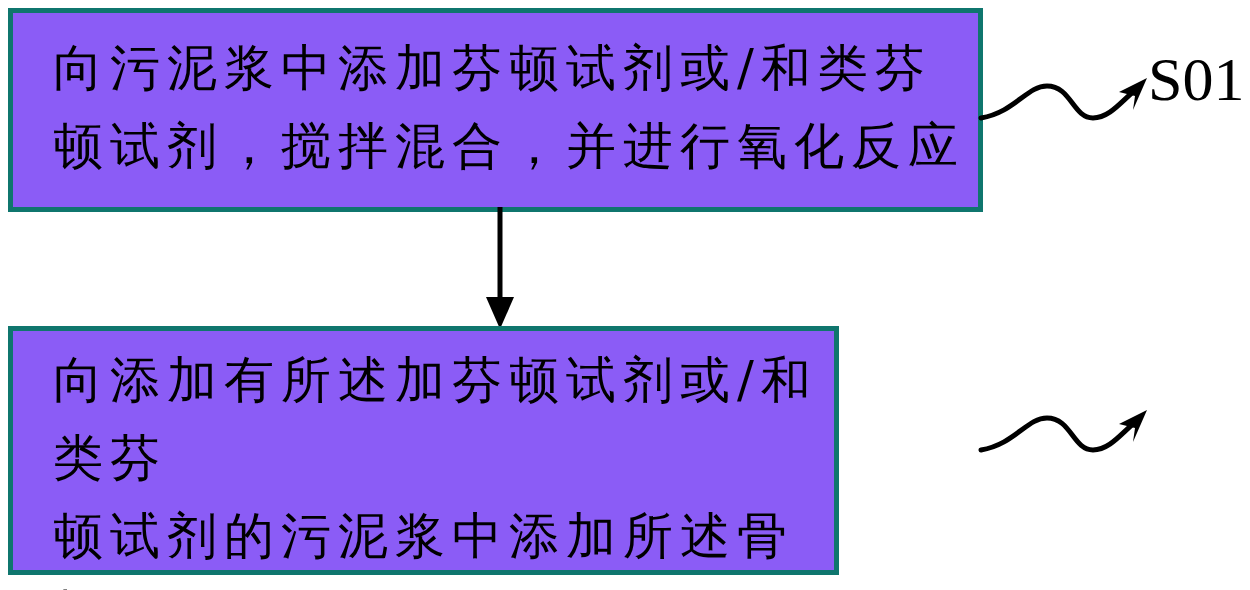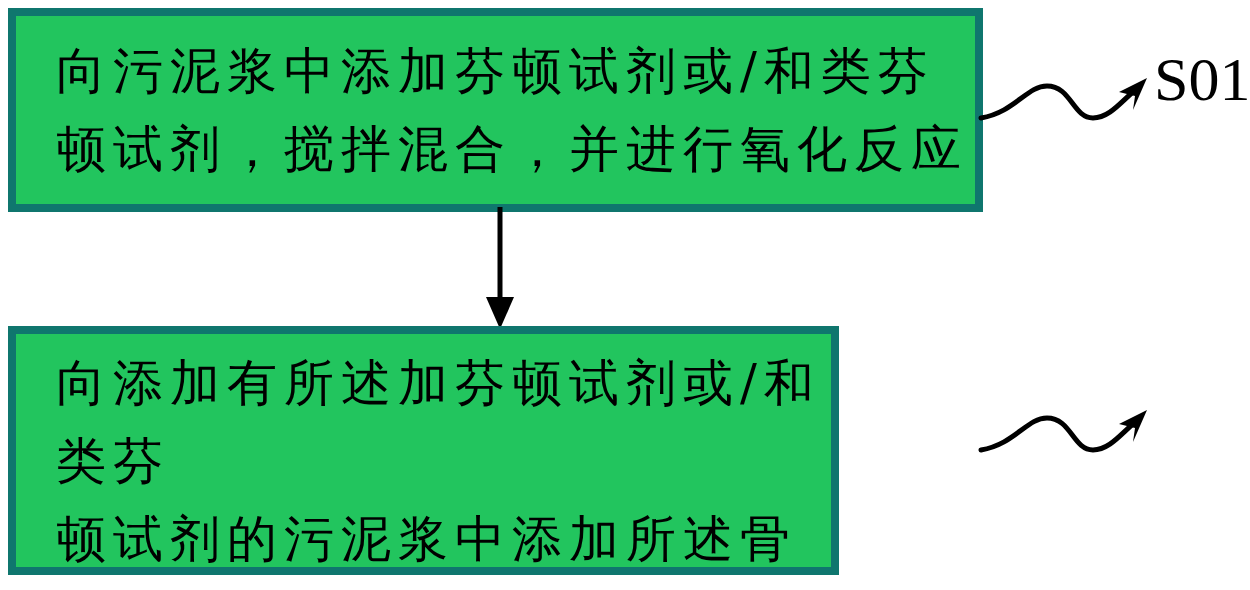--- a/index.html
+++ b/index.html
@@ -18,22 +18,22 @@
     position: relative;
     width: 1250px;
     height: 590px;
     background: #ffffff;
   }
 
   
   .proc-box {
     position: absolute;
     box-sizing: border-box;
-    border: 8px solid #0f766e;
-    background: #22c55e;
+    border: 5px solid #0f766e;
+    background: #8b5cf6;
   }
   #box-s01 {
     left: 8px;
     top: 8px;
     width: 975px;
     height: 204px;
   }
   #box-s02 {
     left: 8px;
     top: 326px;
@@ -77,21 +77,21 @@
   .step-label {
     position: absolute;
     color: #000000;
     font-family: "Liberation Serif", "DejaVu Serif", serif;
     font-size: 62px;
     line-height: 62px;
     font-weight: 400;
     letter-spacing: 0px;
     white-space: nowrap;
   }
-  #label-s01 { left: 1148px; top: 48px; margin-left: 6px; }
+  #label-s01 { left: 1148px; top: 48px; }
   #label-s02 { left: 1148px; top: 380px; }
 </style>
 </head>
 <body>
 
 <div id="canvas">
 
   <div class="proc-box" id="box-s01">
     <div class="box-text">向污泥浆中添加芬顿试剂或/和类芬
 顿试剂，搅拌混合，并进行氧化反应</div>

